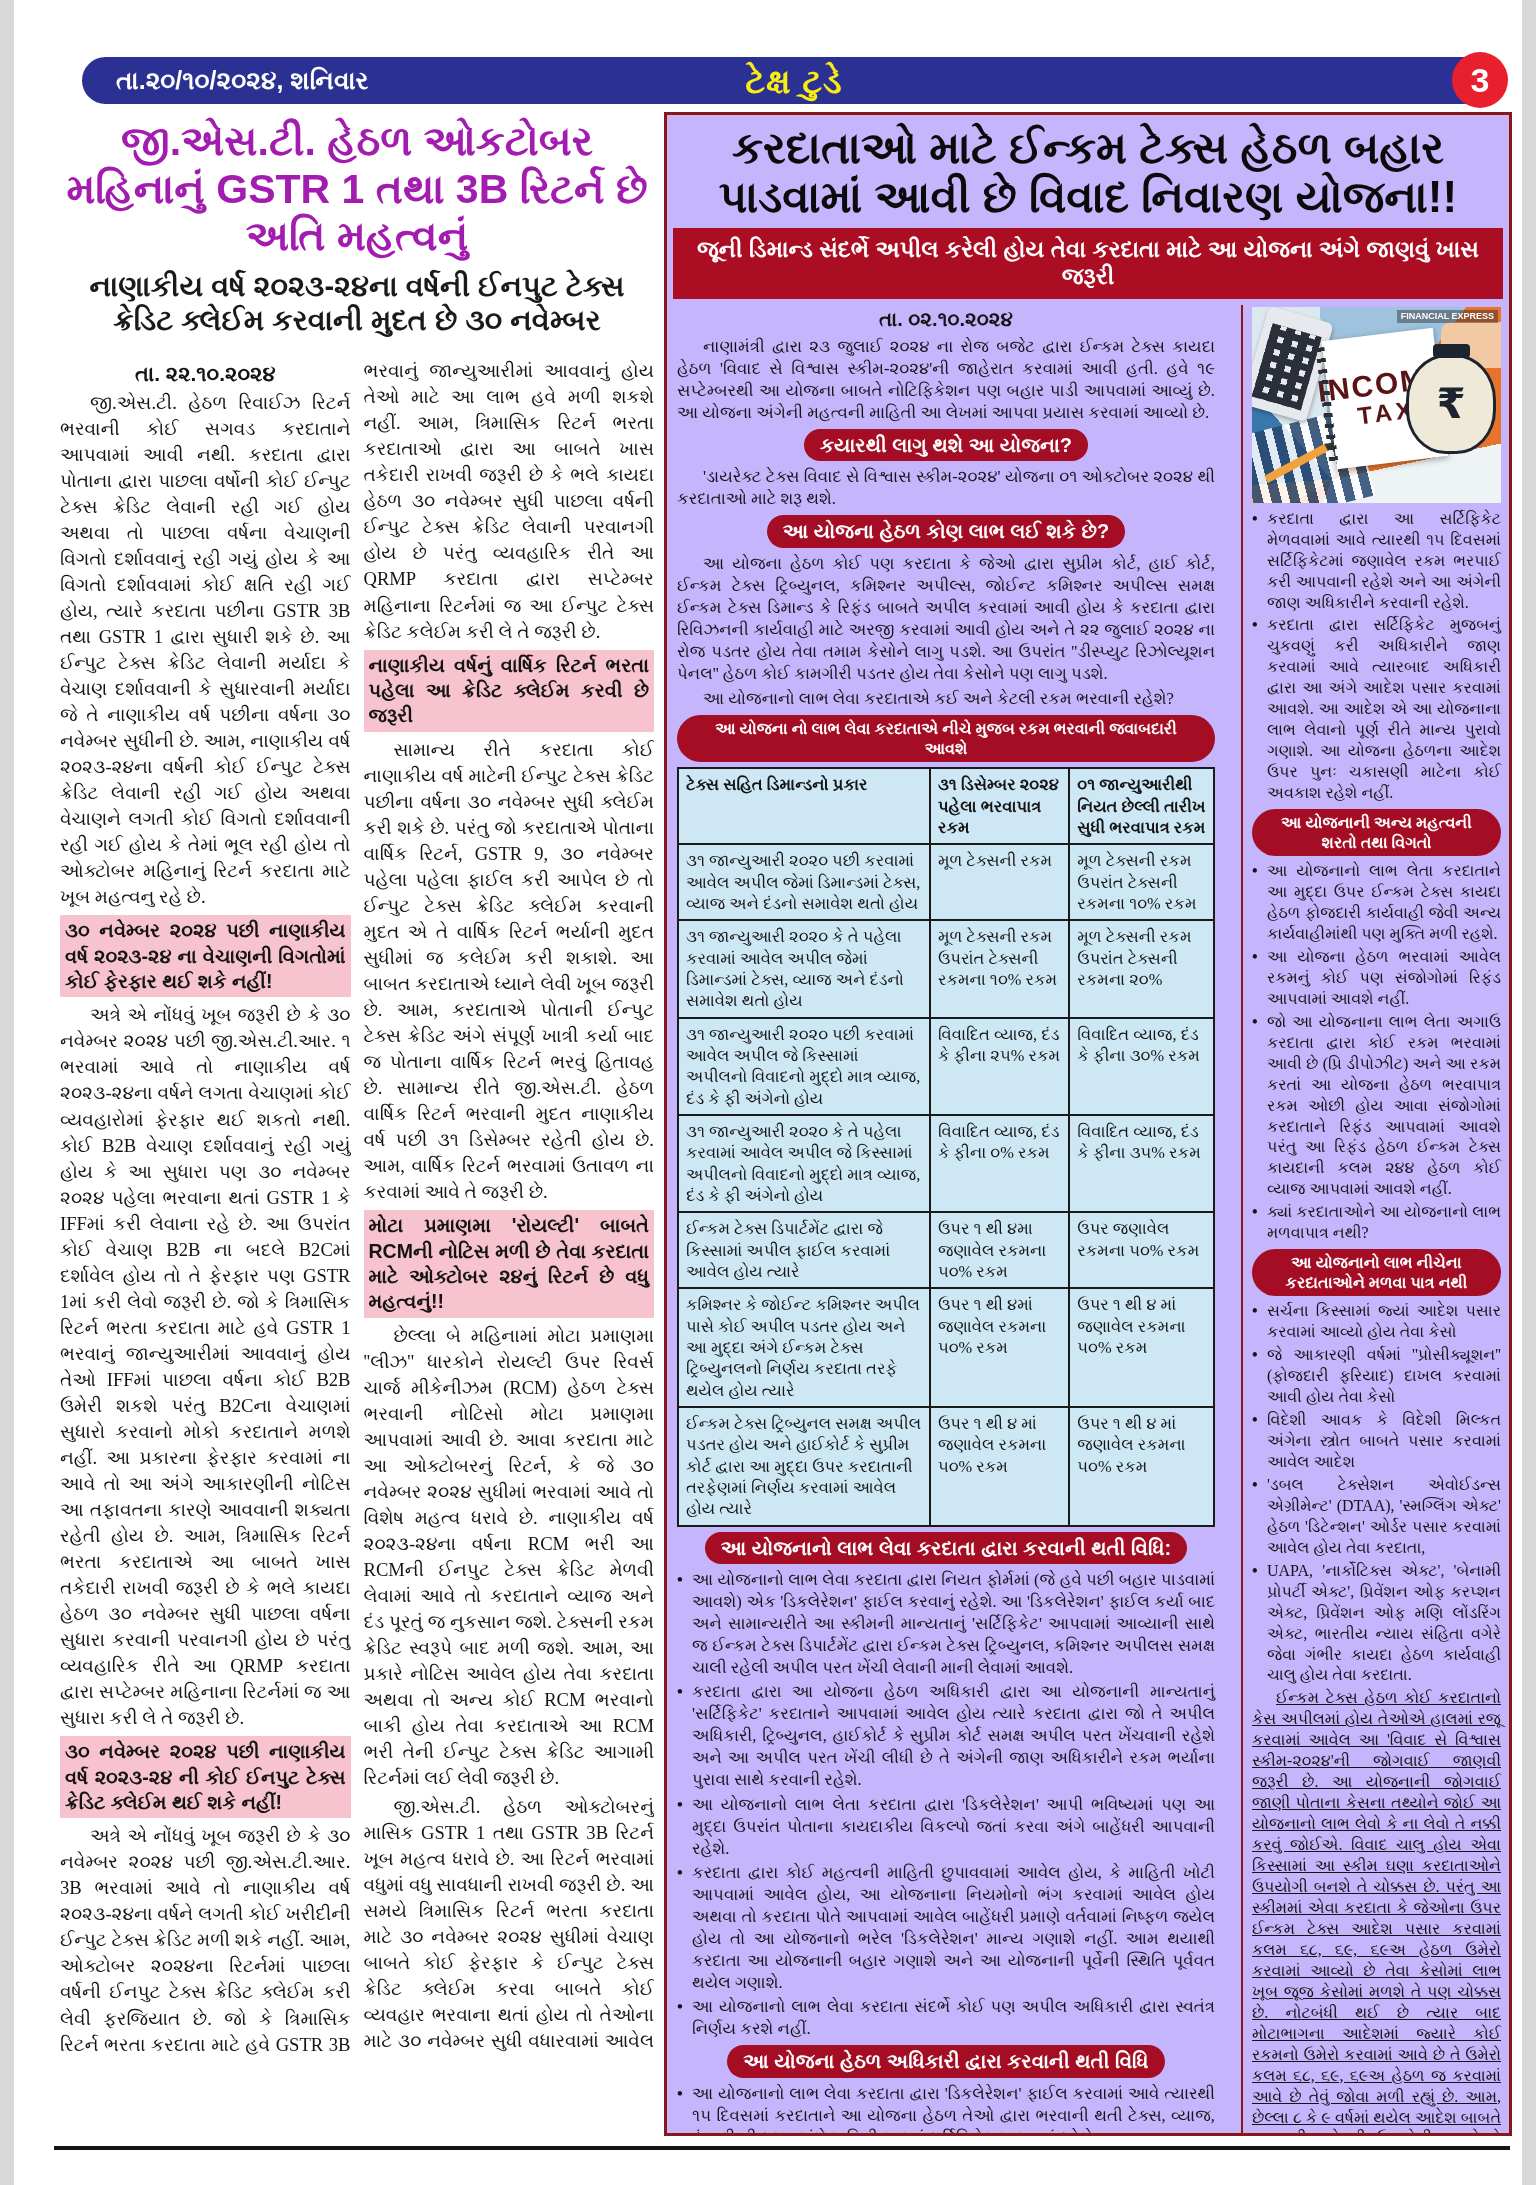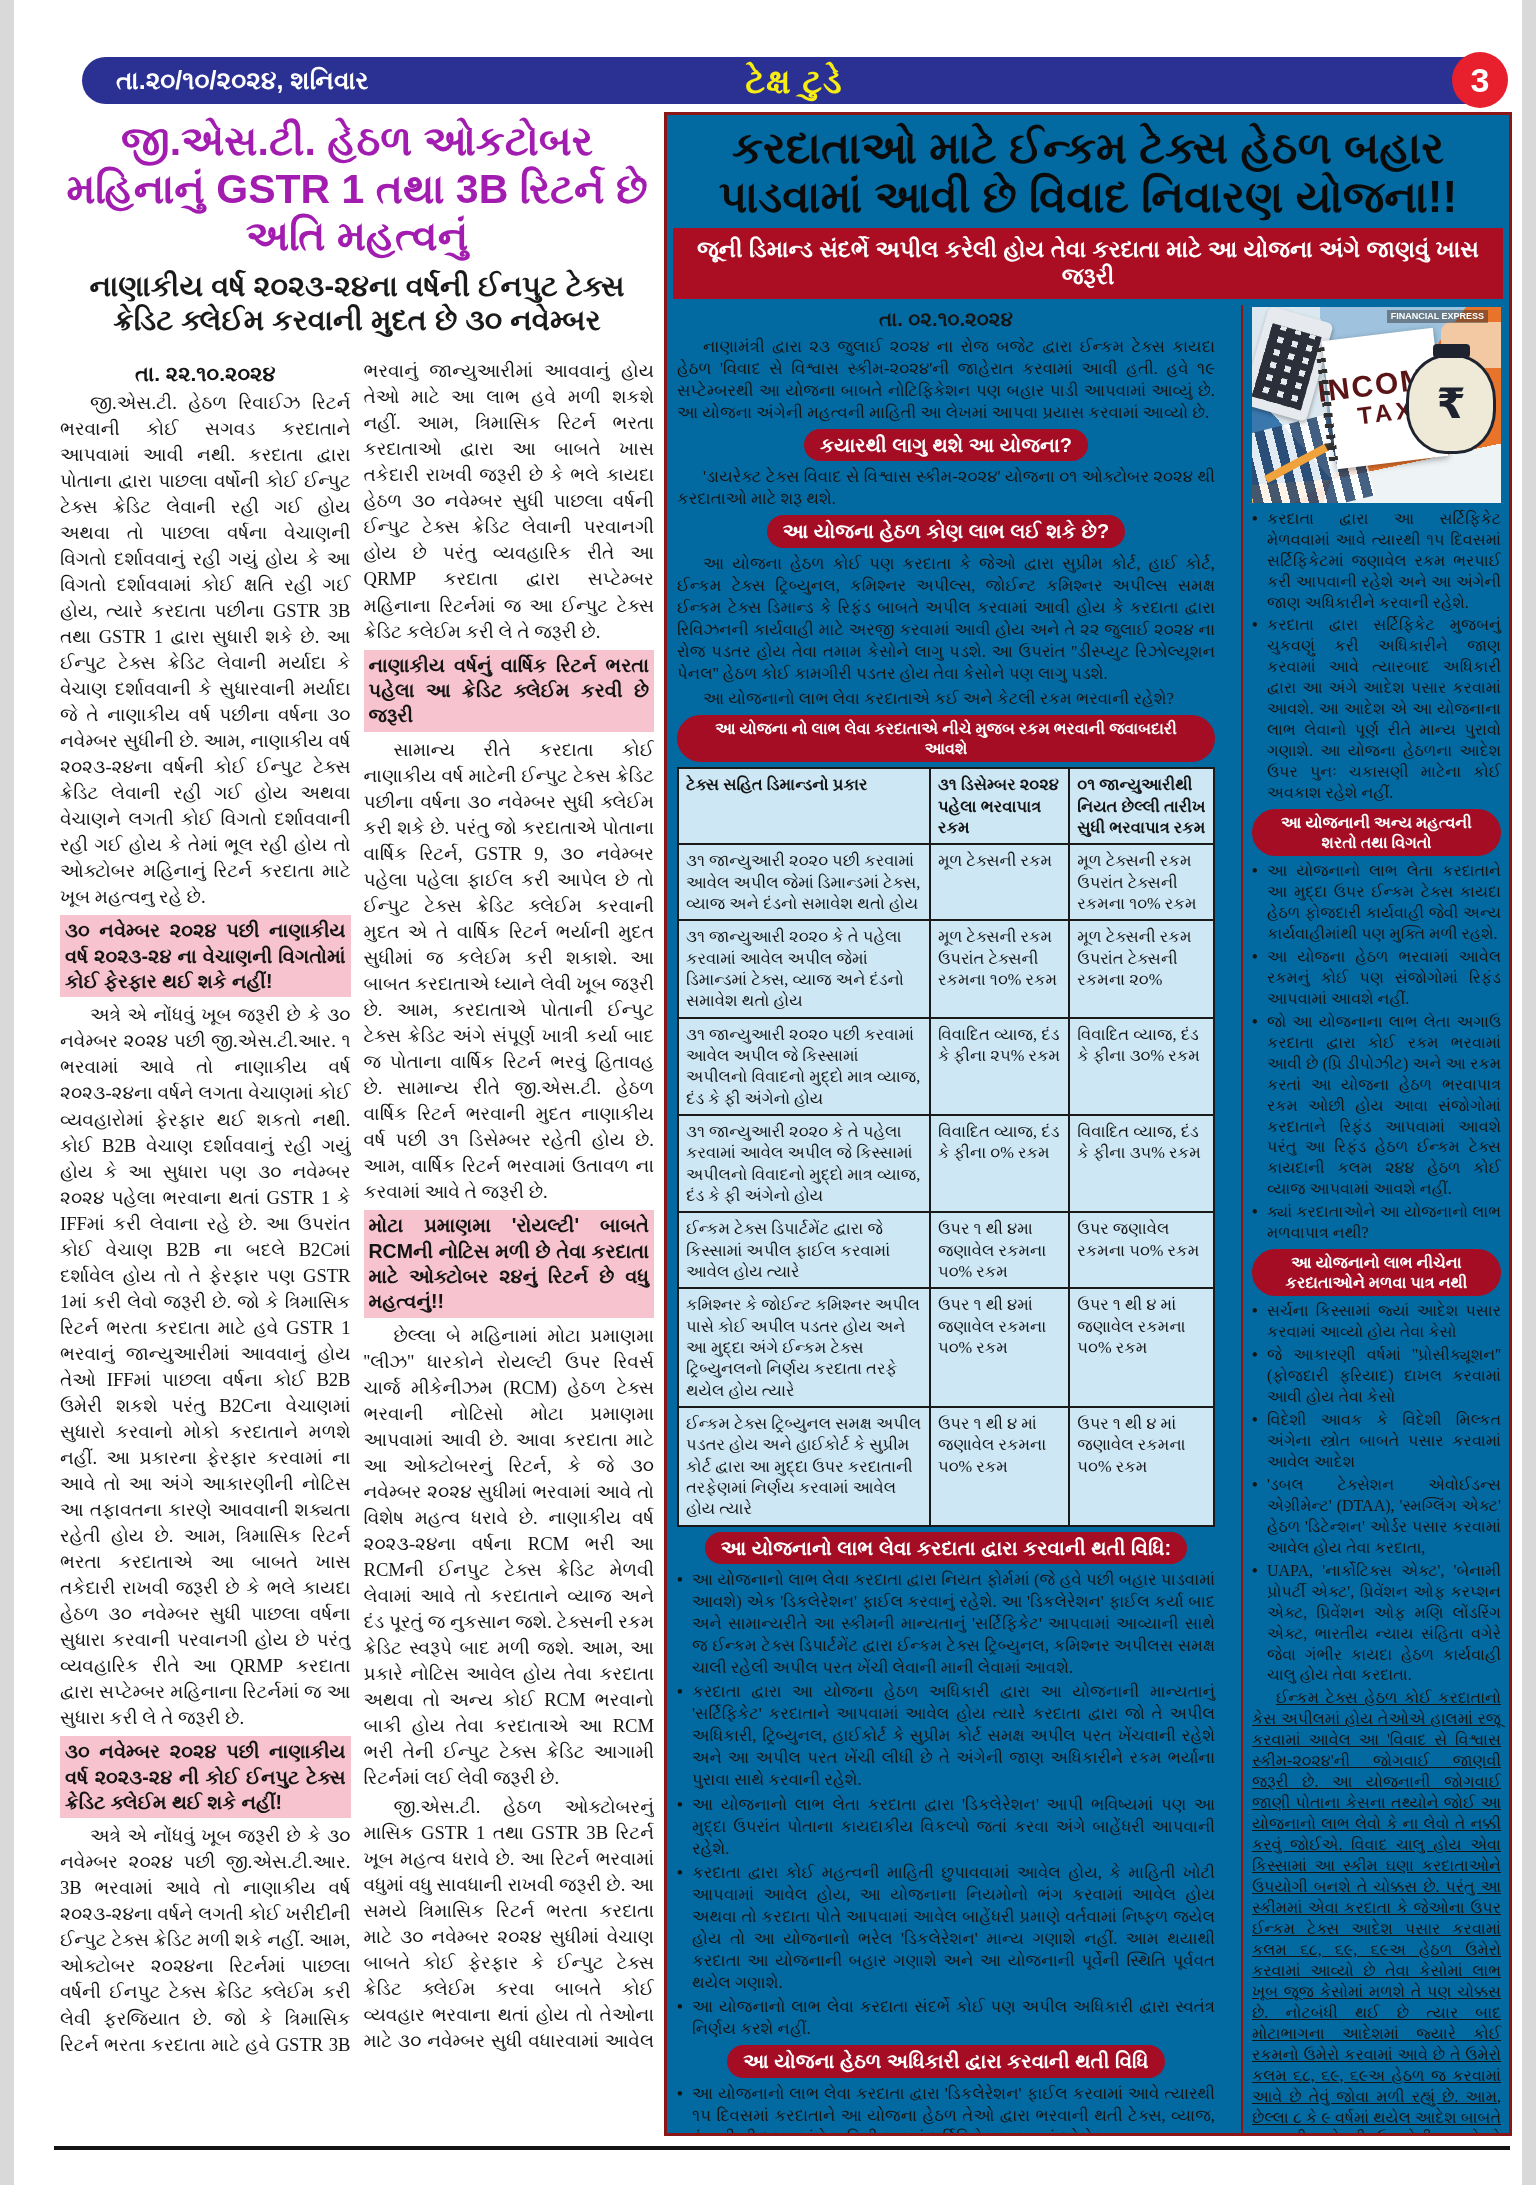--- a/index.html
+++ b/index.html
@@ -22,21 +22,21 @@
   .twocol-wrap{height:1722px;overflow:hidden;margin-top:6px;}
   .twocol{height:100%;columns:2;column-gap:13px;column-fill:auto;
           font-size:18.6px;line-height:1.4;text-align:justify;}
   .twocol p{margin:0 0 3px;text-indent:30px;}
   .dateline{font:700 21px/1.5 "Liberation Sans",sans-serif;text-align:center;}
   .pink{background:#f7c3cf;font:700 19.5px/1.3 "Liberation Sans",sans-serif;
         padding:3px 5px;margin:5px 0;break-inside:avoid;}
 
   
   .rightbox{position:absolute;left:650px;top:112px;width:848px;height:2024px;
-            border:3px solid #8c1515;box-sizing:border-box;background:#0369a1;overflow:hidden;}
+            border:3px solid #8c1515;box-sizing:border-box;background:#c4b5fd;overflow:hidden;}
   .rb-head{margin:8px 8px 6px;font:800 44px/1.12 "Liberation Sans",sans-serif;text-align:center;color:#0b0b0b;}
   .rb-strip{margin:2px 6px 0;background:#ab0e22;color:#fff;text-align:center;
             font:700 23px/1.2 "Liberation Sans",sans-serif;padding:8px 4px;}
   .rb-body{display:flex;gap:26px;padding:6px 8px 0 10px;height:1880px;overflow:hidden;}
   .rb-main{flex:0 0 538px;width:538px;font-size:16.6px;line-height:1.33;text-align:justify;}
   .rb-main p{margin:0 0 3px;text-indent:26px;}
   .dateline2{font:700 20px/1.4 "Liberation Sans",sans-serif;text-align:center;text-indent:0 !important;}
   .rb-side{flex:1;border-left:2px solid #8c1515;padding-left:9px;
            font-size:16px;line-height:1.31;text-align:justify;}
   .rb-side p{margin:0 0 3px;text-indent:24px;text-decoration:underline;}
@@ -56,21 +56,21 @@
   .bul::before{content:"•";position:absolute;left:0;top:0;font-weight:700;}
 
   
   .photo{position:relative;height:196px;margin:2px 0 6px;overflow:hidden;
      background:conic-gradient(from 200deg at 32% 88%, #e8742c 0 38deg, #f2b263 38deg 66deg,
         #3a77ad 66deg 118deg, #dce8f0 118deg 156deg, #9fc3de 156deg 198deg,
         #e8742c 198deg 238deg, #eef3f6 238deg 360deg);}
   .photo::before{content:"";position:absolute;left:-6px;bottom:-8px;width:120px;height:90px;
      background:repeating-linear-gradient(90deg,#27476e 0 10px,#ffffff 10px 18px);
      transform:rotate(-14deg);opacity:.85;}
-  .ph-credit{position:absolute;right:13px;top:3px;font:700 9px/1.2 "Liberation Sans",sans-serif;
+  .ph-credit{position:absolute;right:3px;top:3px;font:700 9px/1.2 "Liberation Sans",sans-serif;
      color:#fff;background:rgba(40,40,40,.45);padding:1px 4px;z-index:5;}
   .ph-calc{position:absolute;left:1%;top:3%;width:27%;height:52%;background:#e6e9ee;
      border-radius:6px;transform:rotate(16deg);box-shadow:1px 2px 4px rgba(0,0,0,.3);z-index:2;}
   .ph-calc::after{content:"";position:absolute;left:12%;right:12%;top:16%;bottom:10%;
      background-image:repeating-linear-gradient(0deg,#2a2f3a 0 7px,transparent 7px 13px),
                       repeating-linear-gradient(90deg,#2a2f3a 0 9px,transparent 9px 15px);}
   .ph-pencil{position:absolute;left:4%;bottom:18%;width:70px;height:8px;background:#f0a23c;
      transform:rotate(-28deg);z-index:3;}
   .ph-pencil::after{content:"";position:absolute;right:-10px;top:0;border-left:12px solid #3a3a3a;
      border-top:4px solid transparent;border-bottom:4px solid transparent;}

